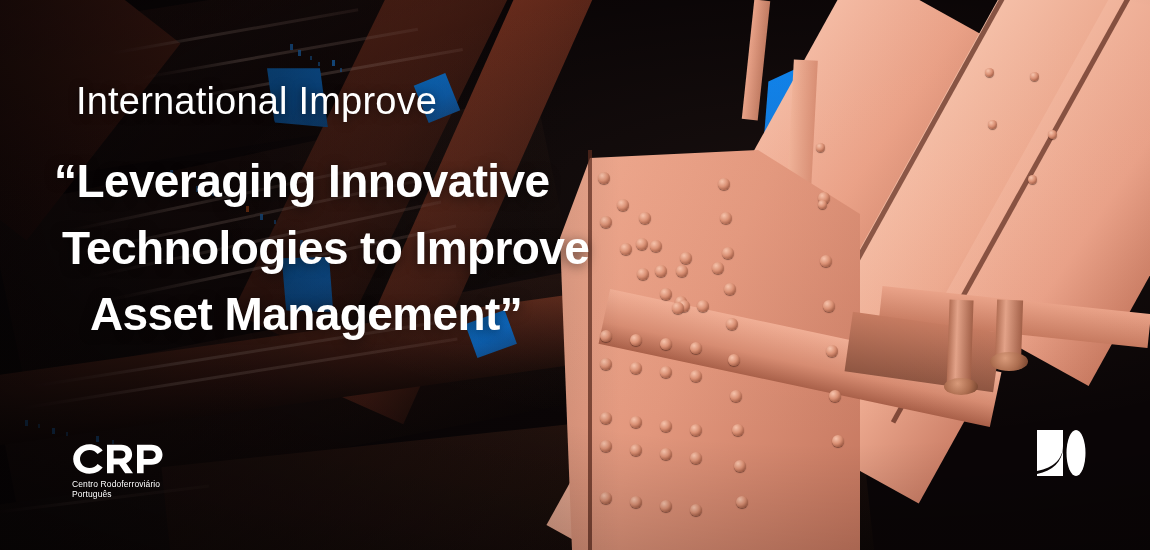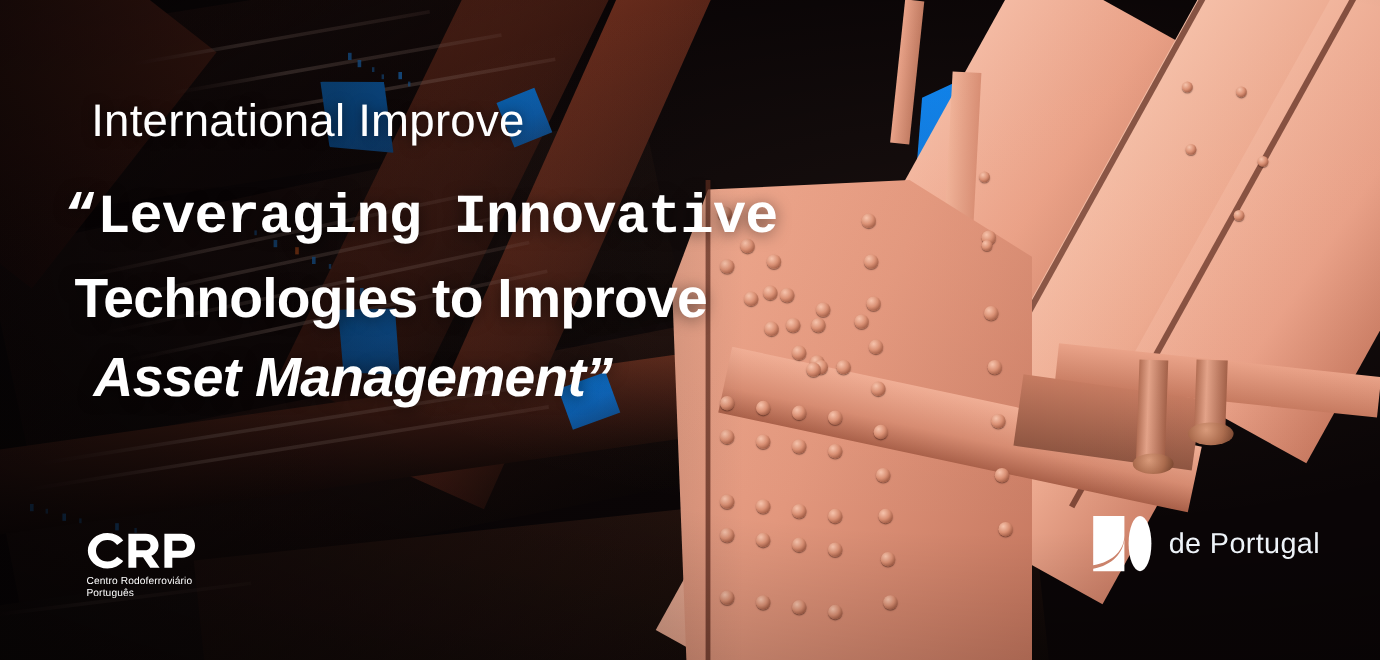--- a/index.html
+++ b/index.html
@@ -140,23 +140,23 @@
     text-shadow:0 1px 10px rgba(0,0,0,.55);
   }
   .headline{
     position:absolute; left:62px; top:148px;
     width:600px;
     font-size:46px; font-weight:bold; color:#fff;
     line-height:1.45; letter-spacing:-.6px;
     text-shadow:0 2px 12px rgba(0,0,0,.55);
   }
   .headline .ln{ display:block; white-space:nowrap; }
-  .headline .ln.l1{ margin-left:-8px;font-family:Liberation Mono, monospace; }
+  .headline .ln.l1{ margin-left:-8px; }
   .headline .ln.l2{ }
-  .headline .ln.l3{ margin-left:16px;font-style:italic; }
+  .headline .ln.l3{ margin-left:28px; }
 
   
   .logos{ position:absolute; left:72px; top:441px; display:flex; align-items:flex-start; gap:24px; }
 
   .piarc{ position:relative; width:96px; height:52px; }
   .piarc svg{ position:absolute; left:0; top:0; }
   .piarc .word{
     position:absolute; left:28px; top:14px;
     font-size:19px; font-weight:bold; color:#fff;
     letter-spacing:.4px; line-height:1;
@@ -366,19 +366,18 @@
     </div>
 
     <div class="coord">
       <div class="ip">
         <svg width="52" height="50" viewBox="0 0 52 50">
           <path d="M2 2 L28 2 L28 18 C28 30 19 40 2 43 Z" fill="#ffffff"></path>
           <path d="M28 48 L2 48 L2 46 C18 43 27 33 28 21 Z" fill="#ffffff"></path>
           <ellipse cx="41" cy="25" rx="9.5" ry="23" fill="#ffffff"></ellipse>
         </svg>
         <div class="ip-text">
-          <span class="ip-2">de  Portugal</span>
         </div>
       </div>
     </div>
 
   </div>
 </div>
 
 </body></html>

